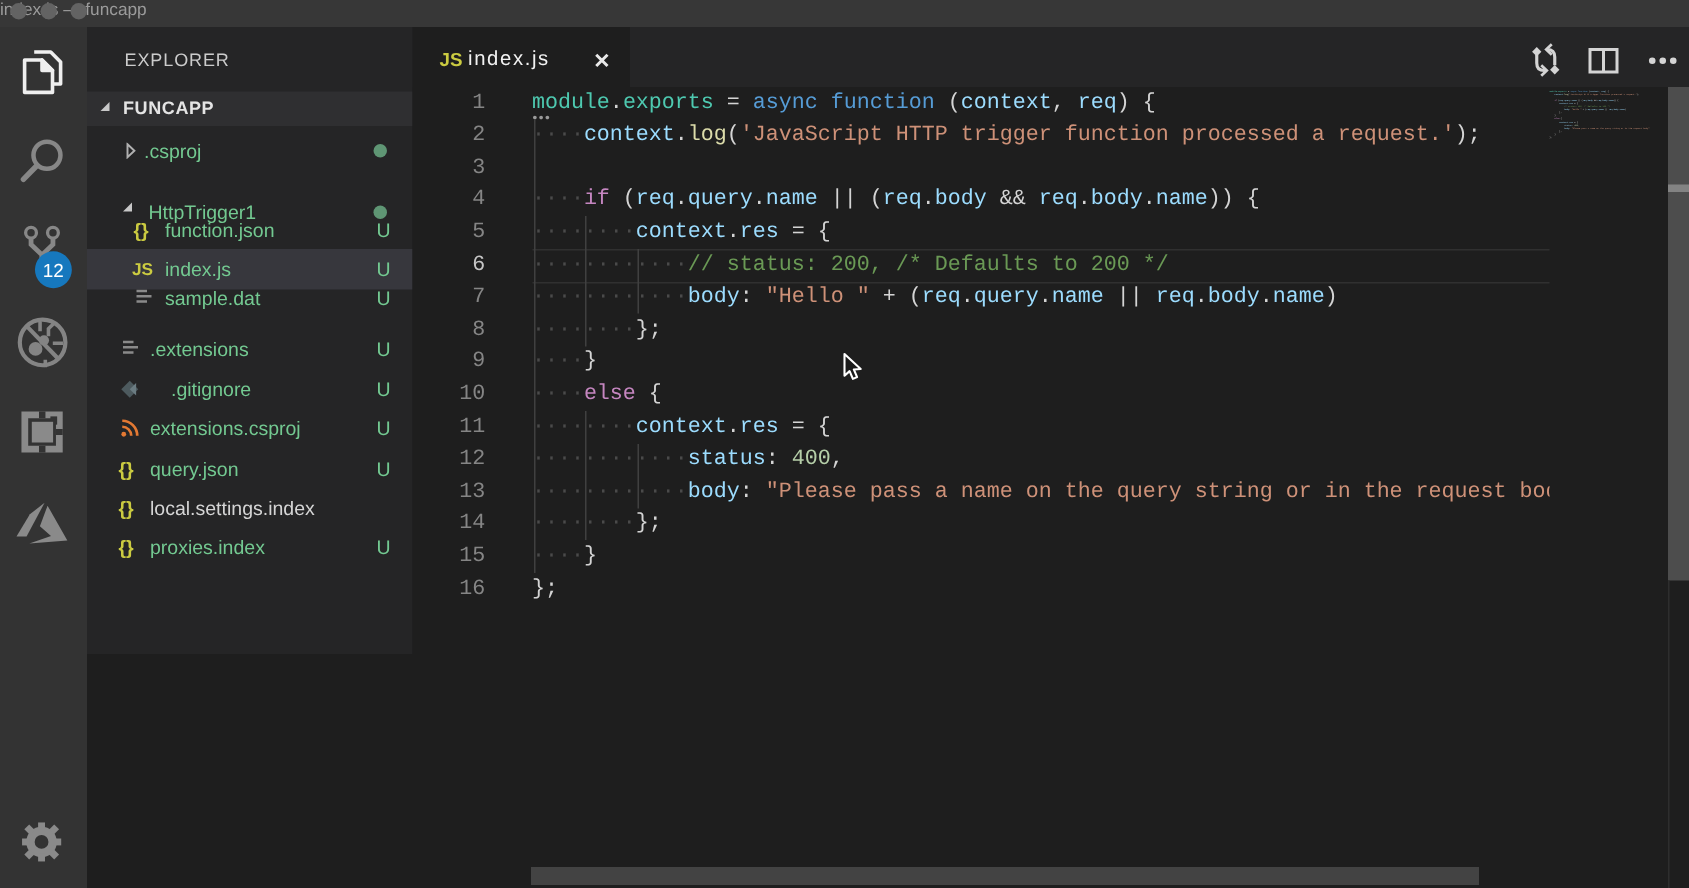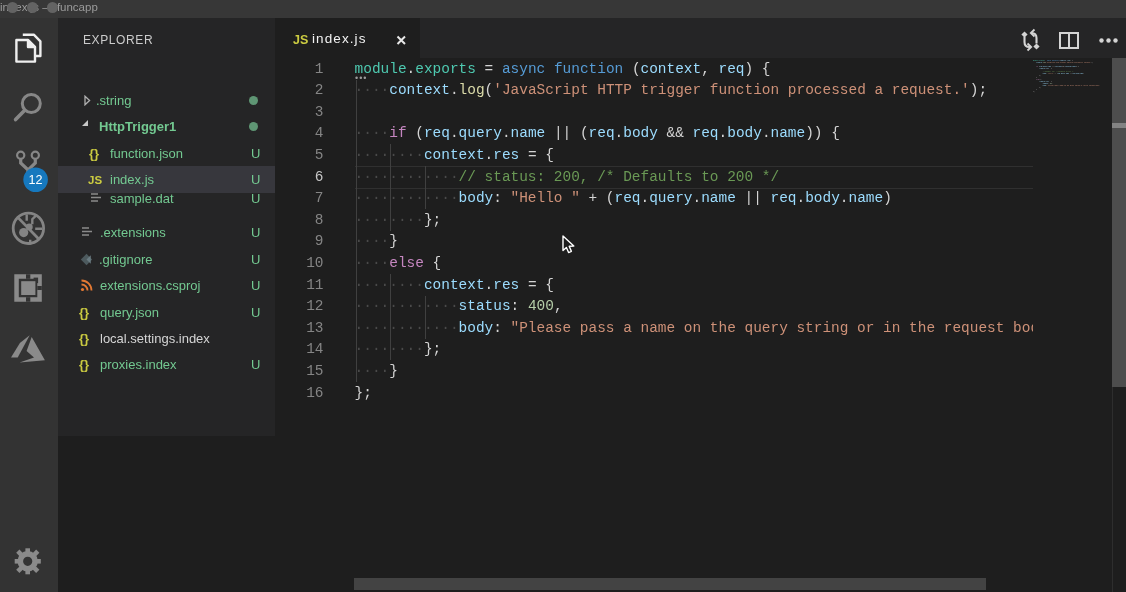--- a/index.html
+++ b/index.html
@@ -112,28 +112,32 @@
         <rect x="33.5" y="550.7" width="5" height="4.6" transform="rotate(-45 36 553)"></rect>
         <rect x="17.1" y="567.3" width="5" height="4.6" transform="rotate(-45 19.6 569.6)"></rect>
         <rect x="33.5" y="567.3" width="5" height="4.6" transform="rotate(45 36 569.6)"></rect>
       </g>
     </g>
   </svg>
 </div>
 
 <div class="abs" id="sidebar">
   <div class="abs" id="explorer-h">EXPLORER</div>
+  <div class="abs sect" style="top:42.8px;">
+    <div class="tri-open" style="left:9px;top:7.5px;"></div>
+    <span style="position:absolute;left:24px;top:4px;">FUNCAPP</span>
+  </div>
   <div class="abs row" style="top:68.8px;">
     <svg class="abs" style="left:25.5px;top:8px" width="7" height="11">
         <path d="M1 1.2 L5.6 5.5 L1 9.8 Z" fill="none" stroke="#b0b0b0" stroke-width="1.3"></path>
       </svg>
-    <span class="nm" style="left:38px;">.string</span>
+    <span class="nm" style="left:38px;">.csproj</span>
       <div class="dot-g"></div>
   </div>
-  <div class="abs row" style="top:95px;font-weight:bold;">
+  <div class="abs row" style="top:110px;">
     <div class="tri-open" style="left:24px;top:6.5px;"></div>
     <span class="nm" style="left:41px;">HttpTrigger1</span>
       <div class="dot-g"></div>
   </div>
   <div class="abs row" style="top:121.8px;">
     <span class="nm" style="left:31px;color:#cbcb41;font-weight:bold;">{}</span>
     <span class="nm" style="left:52px;">function.json</span>
       <span class="u">U</span>
   </div>
   <div class="abs row" style="top:148.3px;background:#37373d;">
@@ -157,21 +161,21 @@
         </g>
       </svg>
     <span class="nm" style="left:42px;">.extensions</span>
       <span class="u">U</span>
   </div>
   <div class="abs row" style="top:227.8px;">
     <svg class="abs" style="left:21px;top:6px" width="15" height="15">
         <rect x="3.5" y="3.5" width="8" height="8" transform="rotate(45 7.5 7.5)" fill="#4d5a5e"></rect>
         <path d="M7.5 1.5 L13.5 7.5 L7.5 7.5 Z" transform="rotate(45 7.5 7.5)" fill="#6b7c82"></path>
       </svg>
-    <span class="nm" style="left:41px;">.gitignore</span>
+    <span class="nm" style="left:56px;">.gitignore</span>
       <span class="u">U</span>
   </div>
   <div class="abs row" style="top:254.3px;">
     <svg class="abs" style="left:22px;top:7px" width="13" height="13">
         <g fill="none" stroke="#e37933">
           <circle cx="2.5" cy="10.5" r="1.6" fill="#e37933" stroke="none"></circle>
           <path d="M1.5 5.5 A 6 6 0 0 1 7.5 11.5" stroke-width="1.8"></path>
           <path d="M1.5 1.5 A 10 10 0 0 1 11.5 11.5" stroke-width="1.8"></path>
         </g>
       </svg>

